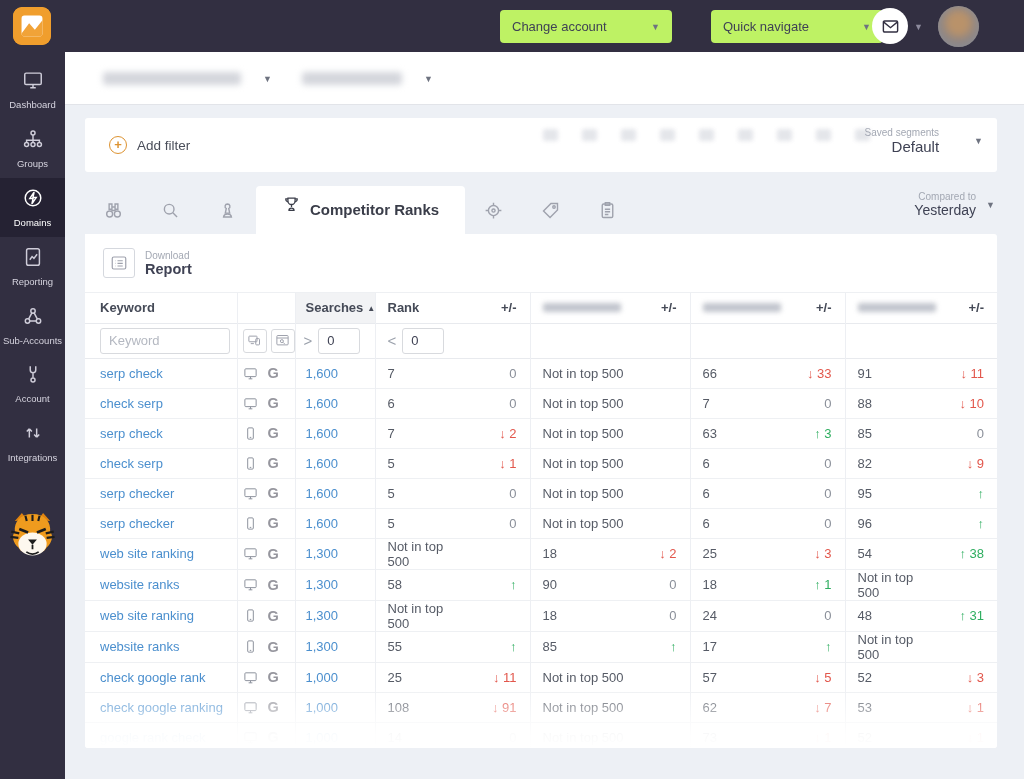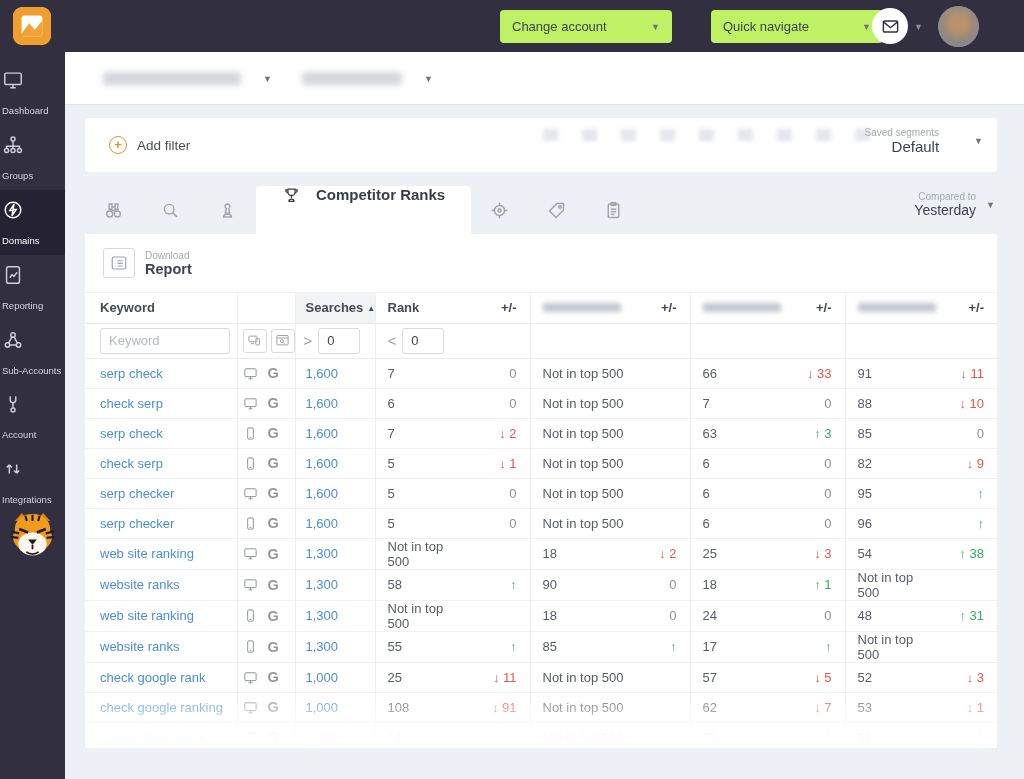--- a/index.html
+++ b/index.html
@@ -8,21 +8,21 @@
     position: relative; overflow: hidden;
     background: #edf0f5;
     font-family: "Liberation Sans", sans-serif;
     color: #3f4254;
   }
   
   .topbar { position:absolute; top:0; left:0; width:1024px; height:52px; background:#322f41; z-index:5; }
   .sidebar { position:absolute; top:0; left:0; width:65px; height:779px; background:#322f41; z-index:6; }
   .logo { position:absolute; top:7px; left:13px; width:38px; height:38px; border-radius:9px; background:#f09e2d; overflow:hidden; }
   .side-items { position:absolute; top:60px; left:0; width:65px; }
-  .side-item { width:65px; padding:9px 2px 8px; display:flex; flex-direction:column; align-items:flex-start; gap:14px; cursor:pointer; }
+  .side-item { width:65px; padding:9px 2px 8px; display:flex; flex-direction:column; align-items:center; gap:8px; cursor:pointer; }
   .side-item.active { background:#252233; }
   .side-item .lbl { font-size:9.5px; color:#d6d4df; text-align:center; line-height:1.25; }
   .side-item.active .lbl { color:#ffffff; }
   .side-item svg { stroke:#cfcdd9; }
   .side-item.active svg { stroke:#ffffff; }
   .tiger { position:absolute; top:508px; left:6px; width:53px; height:56px; cursor:pointer; }
   .topbar .select {
     position:absolute; top:10px; height:33px; background:#bef264; border-radius:4px;
     display:flex; align-items:center; justify-content:space-between;
     padding:0 12px; font-size:13px; color:#3f4254; cursor:pointer;
@@ -48,22 +48,22 @@
   .faint-icons { position:absolute; left:458px; top:11px; display:flex; gap:24px; opacity:.45; }
   .faint-icons span { width:15px; height:12px; background:#c4c8d1; border-radius:2px; filter:blur(2px); }
   .segments { position:absolute; right:14px; top:9px; display:flex; align-items:center; gap:25px; cursor:pointer; }
   .segments .stack { text-align:right; }
   .mini-lbl { font-size:10px; color:#a3a8b3; }
   .segments .val { font-size:15px; color:#3f4254; }
   
   .tabstrip { position:absolute; top:81px; left:0; width:912px; height:48px; display:flex; align-items:stretch; }
   .tab-icon { width:57px; display:flex; align-items:center; justify-content:center; cursor:pointer; }
   .tab-icon svg { stroke:#9fa2ad; }
-  .tab.active { background:#fff; border-radius:4px 4px 0 0; display:flex; align-items:flex-start; gap:15px;
-    padding:0 26px; cursor:pointer; }
+  .tab.active { background:#fff; border-radius:4px 4px 0 0; display:flex; align-items:flex-end; gap:9px;
+    padding:16px 26px; cursor:pointer; }
   .tab.active svg { stroke:#3a3d49; }
   .tab.active .lbl { font-size:15px; font-weight:bold; color:#3a3d49; }
   .compare { position:absolute; right:2px; top:5px; display:flex; align-items:center; gap:0; cursor:pointer; }
   .compare .stack { text-align:right; }
   .compare .val { font-size:14px; color:#3f4254; }
   
   .content { position:absolute; top:129px; left:0; width:912px; height:514px; background:#fff; border-radius:0 3px 3px 3px; overflow:hidden; }
   .report-row { height:59px; border-bottom:1px solid #eef0f3; display:flex; align-items:center; padding-left:18px; gap:10px; cursor:pointer; }
   .report-ic { width:32px; height:30px; border:1px solid #d5d8de; border-radius:3px; display:flex; align-items:center; justify-content:center; }
   .report-ic svg { stroke:#9fa2ad; }

